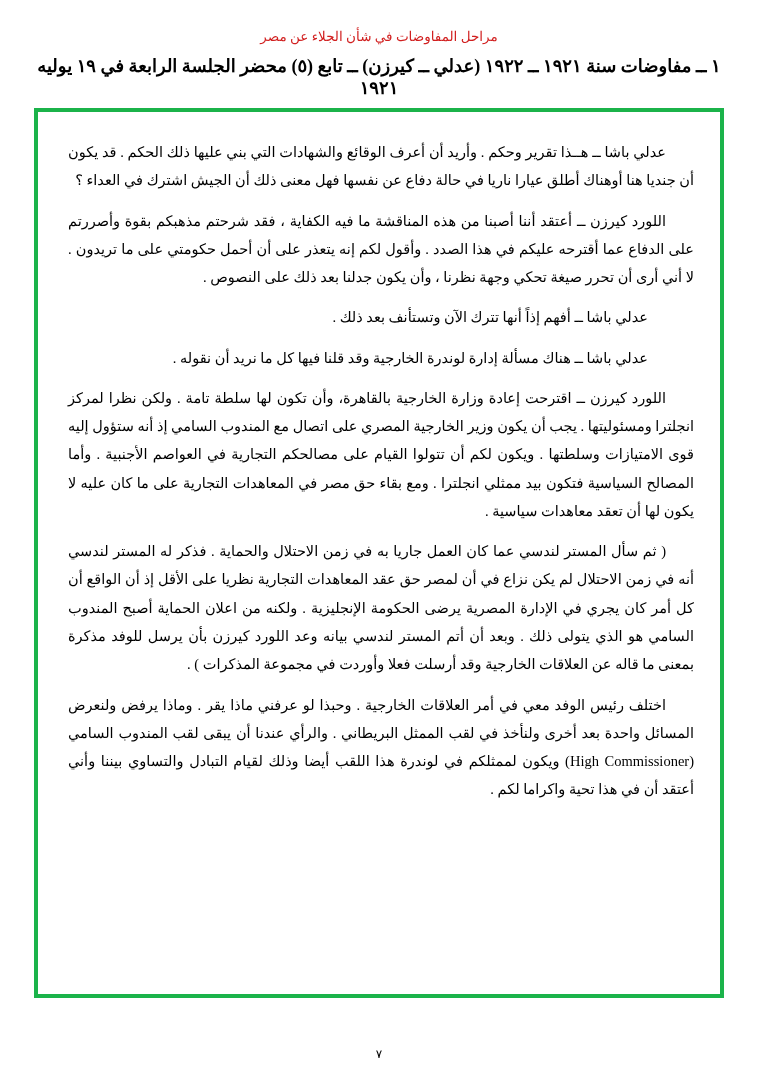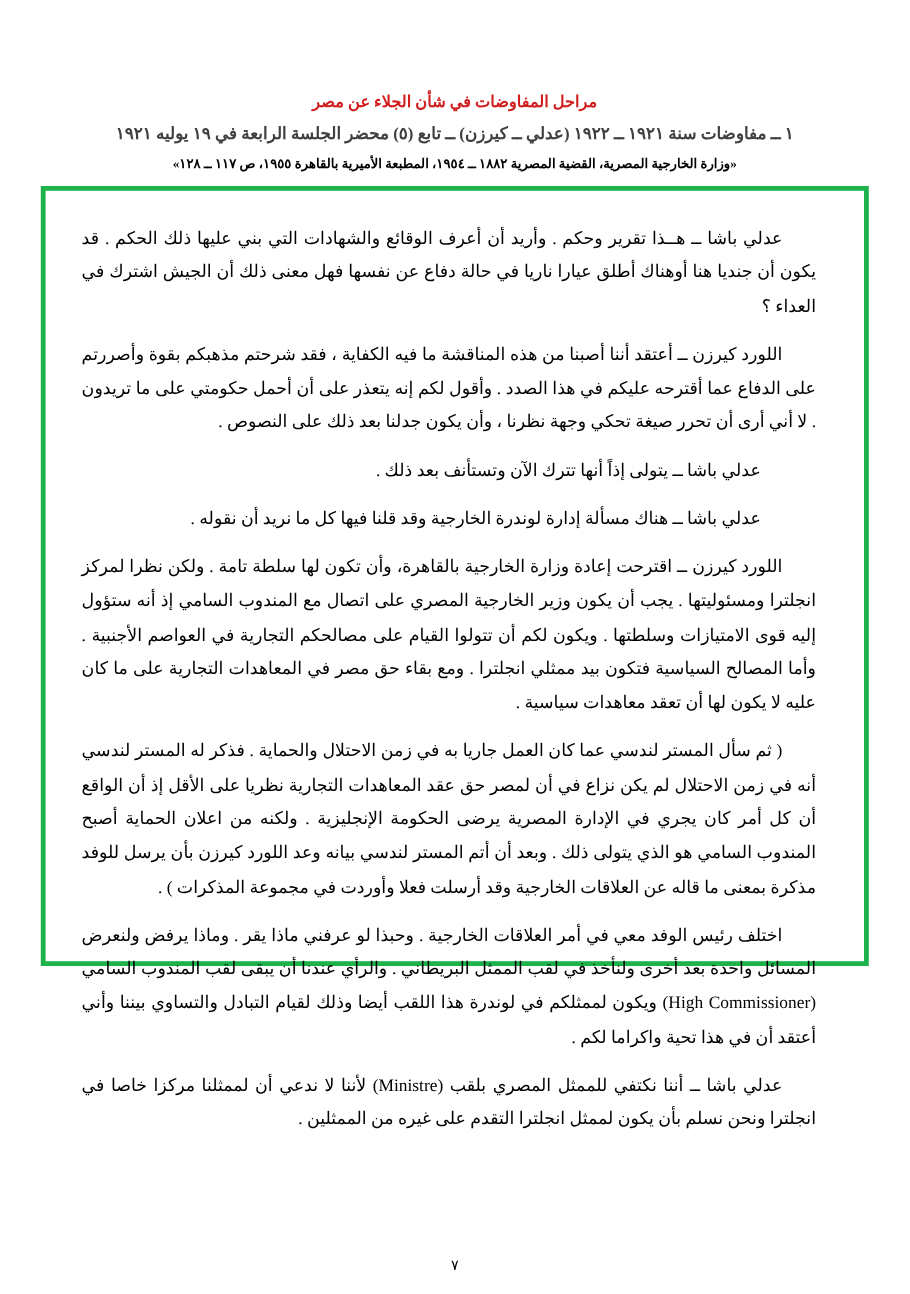--- a/index.html
+++ b/index.html
@@ -20,44 +20,43 @@
     height: 1078px;
     box-sizing: border-box;
     padding: 28px 34px 10px 34px;
     position: relative;
   }
   .header {
     text-align: center;
     direction: rtl;
   }
   .header-title {
-    font-weight: bold;
+    font-weight: normal;
     font-size: 13.5px;
     color: #d11f1f;
     letter-spacing: 0px;
     margin-bottom: 10px;
-    margin-top: 48px;
   }
   .header-subtitle {
     font-weight: bold;
-    font-size: 14px;
-    color: #404040;
+    font-size: 18px;
+    color: #000000;
     margin-bottom: 9px;
   }
   .header-source {
     font-weight: bold;
     font-size: 11px;
     color: #000000;
     margin-bottom: 12px;
   }
   .frame {
     border: 4px solid #1bb34a;
     box-sizing: border-box;
-    height: 650px;
-    padding: 26px 40px 20px 30px;
+    height: 890px;
+    padding: 26px 26px 20px 30px;
     direction: rtl;
   }
   .body-text {
     font-size: 14.5px;
     line-height: 1.95;
     text-align: justify;
     text-justify: inter-word;
   }
   .para {
     margin: 0 0 12px 0;
@@ -77,31 +76,29 @@
   }
 </style>
 </head>
 <body>
 
 <div class="page">
 
   <div class="header">
     <div class="header-title">مراحل المفاوضات في شأن الجلاء عن مصر</div>
     <div class="header-subtitle">١ ــ مفاوضات سنة ١٩٢١ ــ ١٩٢٢ (عدلي ــ كيرزن) ــ تابع (٥) محضر الجلسة الرابعة في ١٩ يوليه ١٩٢١</div>
-    <div class="header-source">«وزارة الخارجية المصرية، القضية المصرية ١٨٨٢ ــ ١٩٥٤، المطبعة الأميرية بالقاهرة ١٩٥٥، ص ١١٧ ــ ١٢٨»</div>
   </div>
 
   <div class="frame">
     <div class="body-text">
       <p class="para">عدلي باشا ــ هــذا تقرير وحكم . وأريد أن أعرف الوقائع والشهادات التي بني عليها ذلك الحكم . قد يكون أن جنديا هنا أوهناك أطلق عيارا ناريا في حالة دفاع عن نفسها فهل معنى ذلك أن الجيش اشترك في العداء ؟</p>
       <p class="para">اللورد كيرزن ــ أعتقد أننا أصبنا من هذه المناقشة ما فيه الكفاية ، فقد شرحتم مذهبكم بقوة وأصررتم على الدفاع عما أقترحه عليكم في هذا الصدد . وأقول لكم إنه يتعذر على أن أحمل حكومتي على ما تريدون . لا أني أرى أن تحرر صيغة تحكي وجهة نظرنا ، وأن يكون جدلنا بعد ذلك على النصوص .</p>
-      <p class="para indent-more">عدلي باشا ــ يتولى إذاً أنها تترك الآن وتستأنف بعد ذلك .</p>
+      <p class="para indent-more">عدلي باشا ــ أفهم إذاً أنها تترك الآن وتستأنف بعد ذلك .</p>
       <p class="para indent-more">عدلي باشا ــ هناك مسألة إدارة لوندرة الخارجية وقد قلنا فيها كل ما نريد أن نقوله .</p>
       <p class="para">اللورد كيرزن ــ اقترحت إعادة وزارة الخارجية بالقاهرة، وأن تكون لها سلطة تامة . ولكن نظرا لمركز انجلترا ومسئوليتها . يجب أن يكون وزير الخارجية المصري على اتصال مع المندوب السامي إذ أنه ستؤول إليه قوى الامتيازات وسلطتها . ويكون لكم أن تتولوا القيام على مصالحكم التجارية في العواصم الأجنبية . وأما المصالح السياسية فتكون بيد ممثلي انجلترا . ومع بقاء حق مصر في المعاهدات التجارية على ما كان عليه لا يكون لها أن تعقد معاهدات سياسية .</p>
       <p class="para">( ثم سأل المستر لندسي عما كان العمل جاريا به في زمن الاحتلال والحماية . فذكر له المستر لندسي أنه في زمن الاحتلال لم يكن نزاع في أن لمصر حق عقد المعاهدات التجارية نظريا على الأقل إذ أن الواقع أن كل أمر كان يجري في الإدارة المصرية يرضى الحكومة الإنجليزية . ولكنه من اعلان الحماية أصبح المندوب السامي هو الذي يتولى ذلك . وبعد أن أتم المستر لندسي بيانه وعد اللورد كيرزن بأن يرسل للوفد مذكرة بمعنى ما قاله عن العلاقات الخارجية وقد أرسلت فعلا وأوردت في مجموعة المذكرات ) .</p>
       <p class="para">اختلف رئيس الوفد معي في أمر العلاقات الخارجية . وحبذا لو عرفني ماذا يقر . وماذا يرفض ولنعرض المسائل واحدة بعد أخرى ولنأخذ في لقب الممثل البريطاني . والرأي عندنا أن يبقى لقب المندوب السامي (High Commissioner) ويكون لممثلكم في لوندرة هذا اللقب أيضا وذلك لقيام التبادل والتساوي بيننا وأني أعتقد أن في هذا تحية واكراما لكم .</p>
-      <p class="para">عدلي باشا ــ أننا نكتفي للممثل المصري بلقب (Ministre) لأننا لا ندعي أن لممثلنا مركزا خاصا في انجلترا ونحن نسلم بأن يكون لممثل انجلترا التقدم على غيره من الممثلين .</p>
     </div>
   </div>
 
   <div class="folio">٧</div>
 
 </div>
 
 </body></html>

